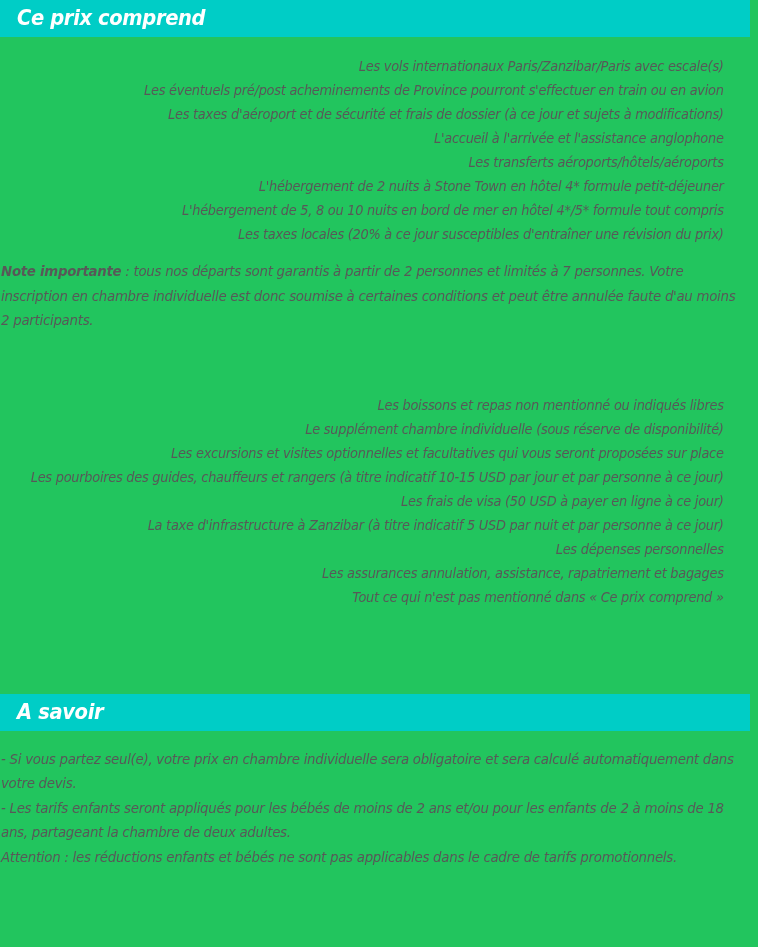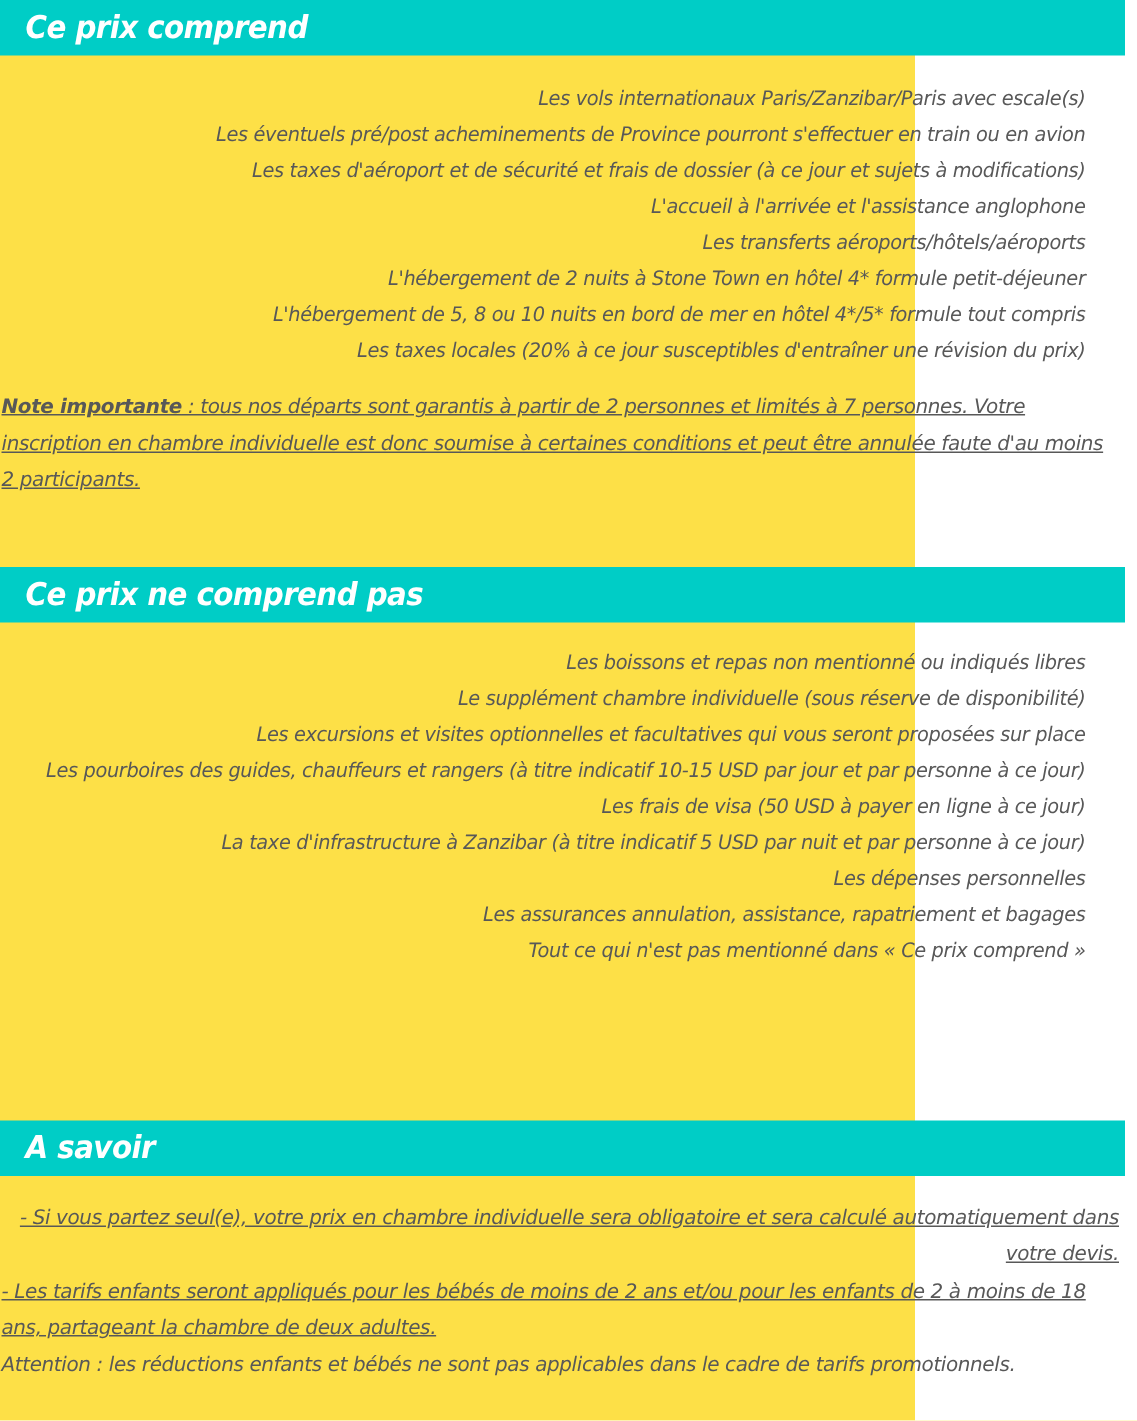--- a/index.html
+++ b/index.html
@@ -10,24 +10,24 @@
   }
   body {
     width: 758px;
     height: 947px;
     font-family: "DejaVu Sans", "Liberation Sans", sans-serif;
     overflow: hidden;
     position: relative;
   }
 
   .page {
-    width: 610px;
+    width: 758px;
     height: 947px;
     position: relative;
-    background: #fde047;
+    background: #22c55e;
   }
 
   
   .section-bar {
     background: #00cdc6;
     height: 37px;
     width: 750px;
     display: flex;
     align-items: center;
     box-sizing: border-box;
@@ -72,21 +72,20 @@
     transform: scaleX(0.97);
     transform-origin: left center;
   }
 
   .para {
     white-space: normal;
     transform: none;
   }
   .para.wrap {
     line-height: 24.5px;
-    text-decoration: underline;
   }
   .para b,
   .para .lead {
     font-weight: 700;
     font-style: italic;
   }
 
   
   .sp-after-bar-1 { height: 18px; }
   .sp-note        { height: 13px; }
@@ -118,47 +117,44 @@
       <li style="color: rgb(88, 88, 88);">Les taxes locales (20% à ce jour susceptibles d'entraîner une révision du prix)</li>
     </ul>
 
     <div class="sp-note"></div>
 
     <p class="para wrap" style="color: rgb(88, 88, 88);"><span class="lead">Note importante</span><span> : tous nos départs sont garantis à partir de 2 personnes et limités à 7 personnes. Votre inscription en chambre individuelle est donc soumise à certaines conditions et peut être annulée faute d'au moins 2 participants.</span></p>
   </div>
 
   <div class="sp-gap-1"></div>
 
-  <div class="section-bar" style="background: rgb(0, 205, 198);">
-    <span class="section-bar-title" style="color: rgb(255, 255, 255);">Ce prix ne comprend pas</span>
-  </div>
 
   <div class="sp-after-bar-2"></div>
 
   <div class="section-body">
     <ul class="item-list">
       <li style="color: rgb(88, 88, 88);">Les boissons et repas non mentionné ou indiqués libres</li>
       <li style="color: rgb(88, 88, 88);">Le supplément chambre individuelle (sous réserve de disponibilité)</li>
       <li style="color: rgb(88, 88, 88);">Les excursions et visites optionnelles et facultatives qui vous seront proposées sur place</li>
       <li style="color: rgb(88, 88, 88);">Les pourboires des guides, chauffeurs et rangers (à titre indicatif 10-15 USD par jour et par personne à ce jour)</li>
       <li style="color: rgb(88, 88, 88);">Les frais de visa (50 USD à payer en ligne à ce jour)</li>
       <li style="color: rgb(88, 88, 88);">La taxe d'infrastructure à Zanzibar (à titre indicatif 5 USD par nuit et par personne à ce jour)</li>
       <li style="color: rgb(88, 88, 88);">Les dépenses personnelles</li>
       <li style="color: rgb(88, 88, 88);">Les assurances annulation, assistance, rapatriement et bagages</li>
       <li style="color: rgb(88, 88, 88);">Tout ce qui n'est pas mentionné dans « Ce prix comprend »</li>
     </ul>
   </div>
 
   <div class="sp-gap-2"></div>
 
-  <div class="section-bar" style="background: rgb(0, 205, 198); margin-top: 16px;">
+  <div class="section-bar" style="background: rgb(0, 205, 198);">
     <span class="section-bar-title" style="color: rgb(255, 255, 255);">A savoir</span>
   </div>
 
   <div class="sp-after-bar-3"></div>
 
   <div class="section-body">
-    <p class="para wrap" style="color: rgb(88, 88, 88); text-align: right;">- Si vous partez seul(e), votre prix en chambre individuelle sera obligatoire et sera calculé automatiquement dans votre devis.</p>
+    <p class="para wrap" style="color: rgb(88, 88, 88);">- Si vous partez seul(e), votre prix en chambre individuelle sera obligatoire et sera calculé automatiquement dans votre devis.</p>
     <p class="para wrap" style="color: rgb(88, 88, 88);">- Les tarifs enfants seront appliqués pour les bébés de moins de 2 ans et/ou pour les enfants de 2 à moins de 18 ans, partageant la chambre de deux adultes.</p>
     <p class="para" style="color: rgb(88, 88, 88);">Attention : les réductions enfants et bébés ne sont pas applicables dans le cadre de tarifs promotionnels.</p>
   </div>
 
 </div>
 
 </body></html>

